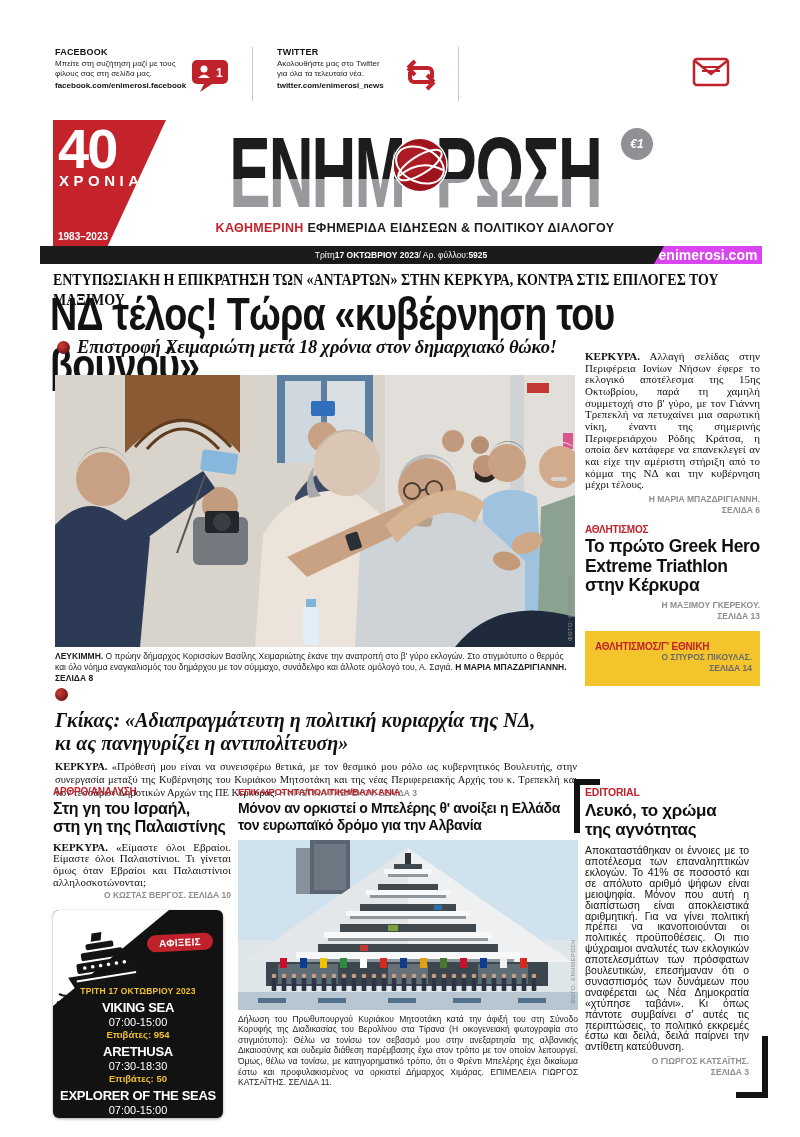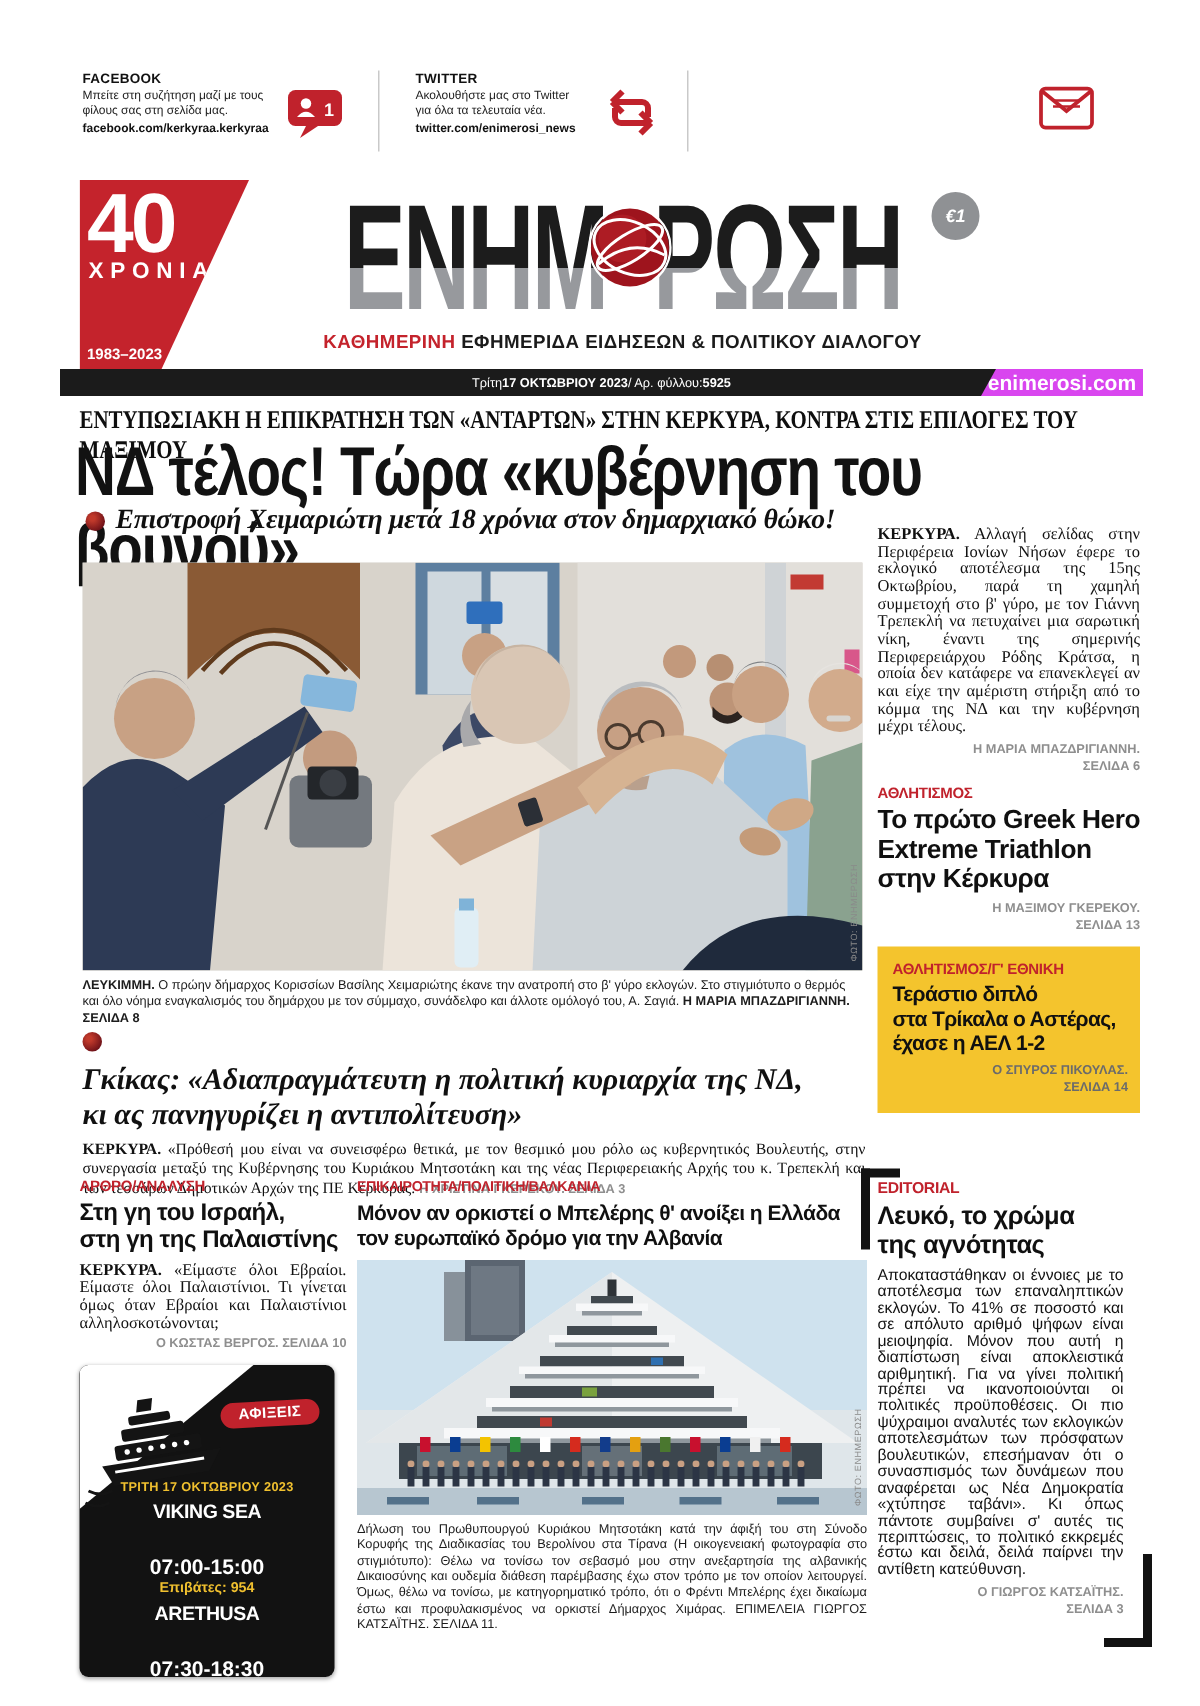--- a/index.html
+++ b/index.html
@@ -94,32 +94,32 @@
 
   
   .ships-box{position:relative;margin-top:9px;width:170px;height:208px;background:#121212;border-radius:6px;overflow:hidden;
              text-align:center;box-shadow:0 1px 3px rgba(0,0,0,0.35);}
   .ships-wedge{position:absolute;left:0;top:0;width:170px;height:210px;}
   .afixeis{position:absolute;right:10px;top:24px;background:#c0222c;color:#fff;font-weight:700;font-size:10px;
            padding:3px 12px;border-radius:10px;transform:rotate(-3deg);letter-spacing:0.3px;}
   .ships-content{position:absolute;left:0;top:76px;width:100%;}
   .ships-date{color:#f0c02f;font-weight:700;font-size:8.5px;letter-spacing:0.2px;}
   .ship-name{color:#fff;font-weight:700;font-size:13px;letter-spacing:-0.3px;margin-top:5px;line-height:1.15;}
-  .ship-hours{color:#fff;font-weight:700;font-size:14px;margin-top:20px;}
+  .ship-hours{color:#fff;font-weight:400;font-size:11px;margin-top:0;}
   .ship-pass{color:#f0c02f;font-weight:700;font-size:9.5px;margin-top:1px;}
 </style>
 </head>
 <body>
 
 <div id="page">
 
   <div class="abs" style="left:55px;top:47px;width:133px;">
     <div class="soc-title">FACEBOOK</div>
     <div class="soc-text">Μπείτε στη συζήτηση μαζί με τους φίλους σας στη σελίδα μας.</div>
-    <span class="soc-url">facebook.com/kerkyraa.kerkyraa</span>
+    <span class="soc-url">facebook.com/enimerosi.facebook</span>
   </div>
   <div class="abs" style="left:190px;top:58px;">
     <svg width="40" height="36" viewBox="0 0 40 36">
       <rect x="2" y="2" width="36" height="24" rx="5" fill="#c0222c"></rect>
       <path d="M14,26 L10,34 L22,26 Z" fill="#c0222c"></path>
       <circle cx="14" cy="11" r="3.5" fill="#fff"></circle>
       <path d="M8,20 q6,-7 12,0 z" fill="#fff"></path>
       <text x="26" y="19" font-size="12" font-weight="bold" fill="#fff" font-family="Liberation Sans, sans-serif">1</text>
     </svg>
   </div>
@@ -281,23 +281,20 @@
     <div class="sports-head preline">Το πρώτο Greek Hero
 Extreme Triathlon
 στην Κέρκυρα</div>
     <div class="byline" style="margin-top:3px;">
       <div>Η ΜΑΞΙΜΟΥ ΓΚΕΡΕΚΟΥ.</div>
       <div>ΣΕΛΙΔΑ 13</div>
     </div>
 
     <div class="yellow-box">
       <div class="lbl">ΑΘΛΗΤΙΣΜΟΣ/Γ' ΕΘΝΙΚΗ</div>
-      <div class="sports-head preline">Τεράστιο διπλό
-στα Τρίκαλα ο Αστέρας,
-έχασε η ΑΕΛ 1-2</div>
       <div class="byline">
         <div>Ο ΣΠΥΡΟΣ ΠΙΚΟΥΛΑΣ.</div>
         <div>ΣΕΛΙΔΑ 14</div>
       </div>
     </div>
   </div>
 
   <div class="abs botleft">
     <div class="lbl">ΑΡΘΡΟ/ΑΝΑΛΥΣΗ</div>
     <div class="bot-head preline">Στη γη του Ισραήλ,

